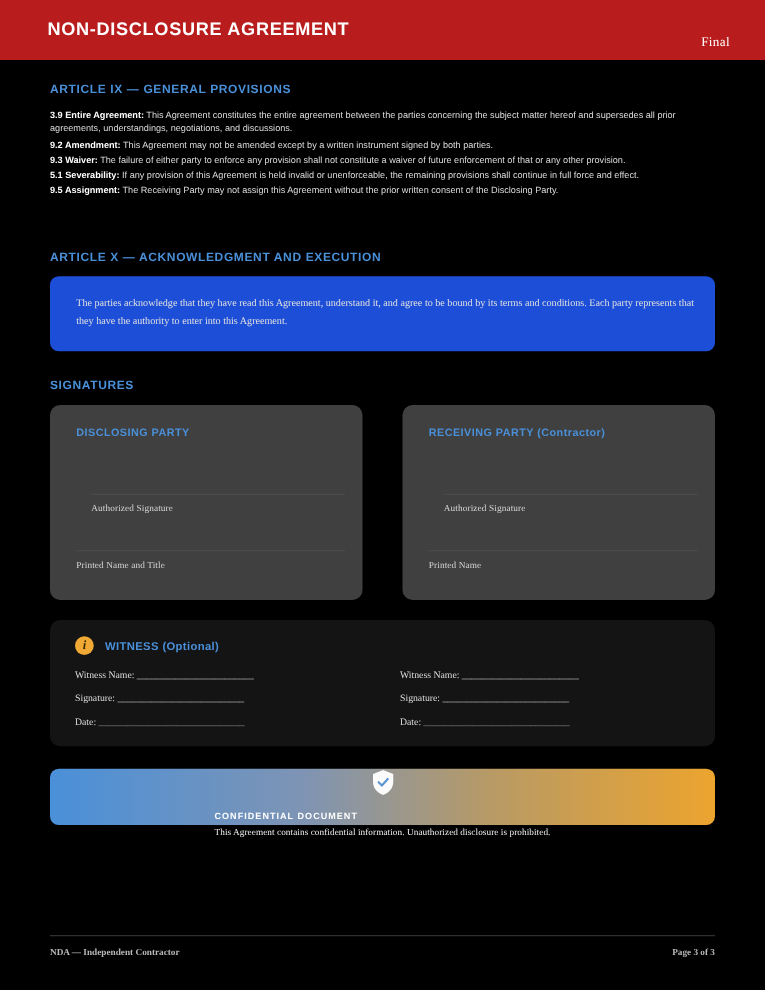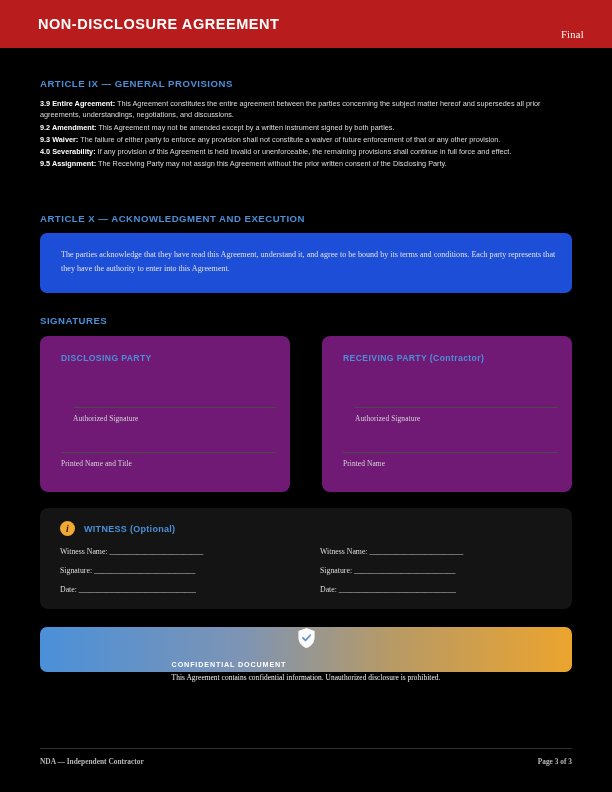--- a/index.html
+++ b/index.html
@@ -52,21 +52,21 @@
     top: 48px;
     width: 612px;
     height: 744px;
     background: #000000;
     box-sizing: border-box;
     padding: 0;
   }
   .content {
     position: absolute;
     left: 40px;
-    top: 30px;
+    top: 18px;
     width: 532px;
   }
 
   
   .article-heading {
     color: #4a90d9;
     font-size: 9.6px;
     font-weight: bold;
     letter-spacing: 0.5px;
     margin: 0 0 9px 0;
@@ -111,21 +111,21 @@
   }
 
   
   .sig-row {
     display: flex;
     gap: 32px;
   }
   .sig-card {
     width: 250px;
     height: 156px;
-    background: #701a75;
+    background: #404040;
     border-radius: 8px;
     box-sizing: border-box;
     padding: 17px 14px 0 21px;
     overflow: hidden;
     position: relative;
   }
   .sig-card-title {
     color: #4a90d9;
     font-size: 8.6px;
     font-weight: bold;
@@ -264,21 +264,21 @@
     </p>
     <p class="clause">
       <b><span>9.2</span>
       <span>Amendment:</span></b><span> This Agreement may not be amended except by a written instrument signed by both parties.</span>
     </p>
     <p class="clause">
       <b><span>9.3</span>
       <span>Waiver:</span></b><span> The failure of either party to enforce any provision shall not constitute a waiver of future enforcement of that or any other provision.</span>
     </p>
     <p class="clause">
-      <b><span>4.0</span>
+      <b><span>5.1</span>
       <span>Severability:</span></b><span> If any provision of this Agreement is held invalid or unenforceable, the remaining provisions shall continue in full force and effect.</span>
     </p>
     <p class="clause">
       <b><span>9.5</span>
       <span>Assignment:</span></b><span> The Receiving Party may not assign this Agreement without the prior written consent of the Disclosing Party.</span>
     </p>
 
     <div class="spacer-lg"></div>
 
     <div class="article-heading">ARTICLE X — ACKNOWLEDGMENT AND EXECUTION</div>

